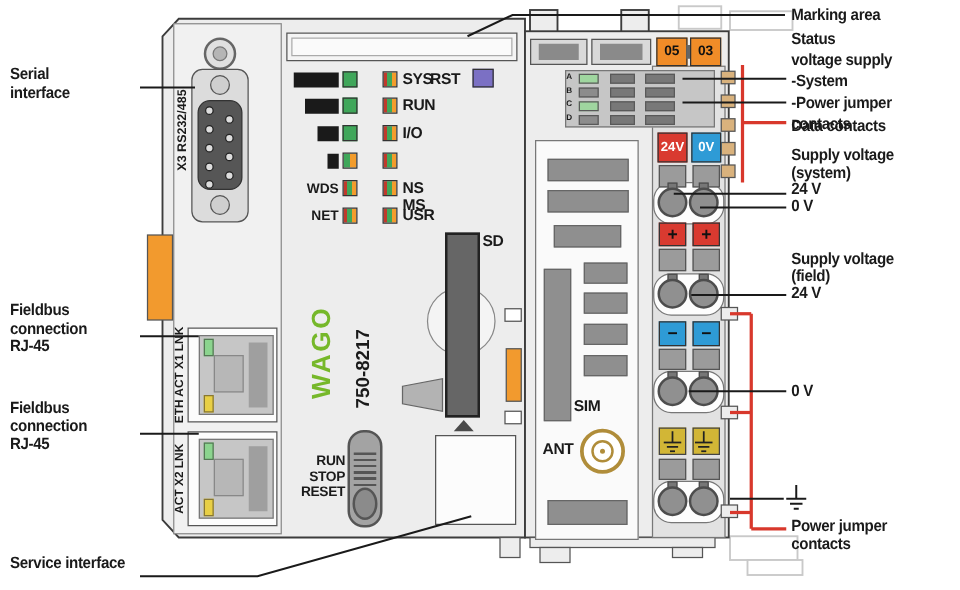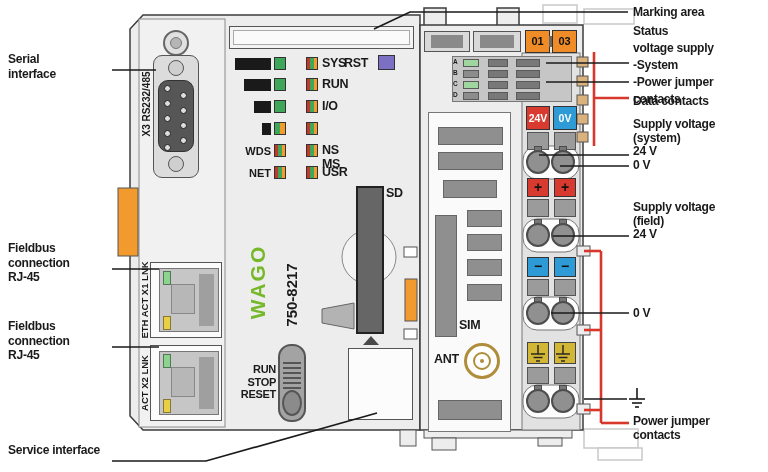--- a/index.html
+++ b/index.html
@@ -191,21 +191,21 @@
   <div class="abs" style="left:171px;top:367px;width:24px;height:30px;background:#b7b7b7;border:1px solid #888;"></div>
   <div class="abs" style="left:163px;top:354px;width:8px;height:14px;background:#8bd48e;border:1px solid #557755;"></div>
   <div class="abs" style="left:163px;top:399px;width:8px;height:14px;background:#e8cf45;border:1px solid #887733;"></div>
   <div class="vtext" style="left:144px;top:383px;font-size:9.5px;">ACT X2 LNK</div>
 
   <div class="abs" style="left:424px;top:31px;width:46px;height:21px;background:#d9d9d9;border:1.5px solid #555;"></div>
   <div class="abs" style="left:431px;top:35px;width:32px;height:13px;background:#8a8a8a;"></div>
   <div class="abs" style="left:473px;top:31px;width:48px;height:21px;background:#d9d9d9;border:1.5px solid #555;"></div>
   <div class="abs" style="left:480px;top:35px;width:34px;height:13px;background:#8a8a8a;"></div>
 
-  <div class="mark" style="left:525px;top:30px;">01</div>
+  <div class="mark" style="left:525px;top:30px;">05</div>
   <div class="abs" style="left:549px;top:36px;width:4px;height:11px;background:#666;"></div>
   <div class="mark" style="left:552px;top:30px;">03</div>
 
   <div class="abs" style="left:458px;top:62px;width:20px;height:20px;border-radius:50%;background:#b5ddb5;border:1.5px solid #666;"></div>
   <div class="ledlbl" style="left:484px;top:64px;font-size:13.5px;">CON</div>
 
   <div class="abs" style="left:452px;top:56px;width:120px;height:46px;background:#c6c6c6;border:1px solid #777;"></div>
   <div class="abs" style="left:453px;top:58px;font:700 6.5px 'Liberation Sans',sans-serif;">A</div>
   <div class="abs" style="left:453px;top:69px;font:700 6.5px 'Liberation Sans',sans-serif;">B</div>
   <div class="abs" style="left:453px;top:80px;font:700 6.5px 'Liberation Sans',sans-serif;">C</div>

